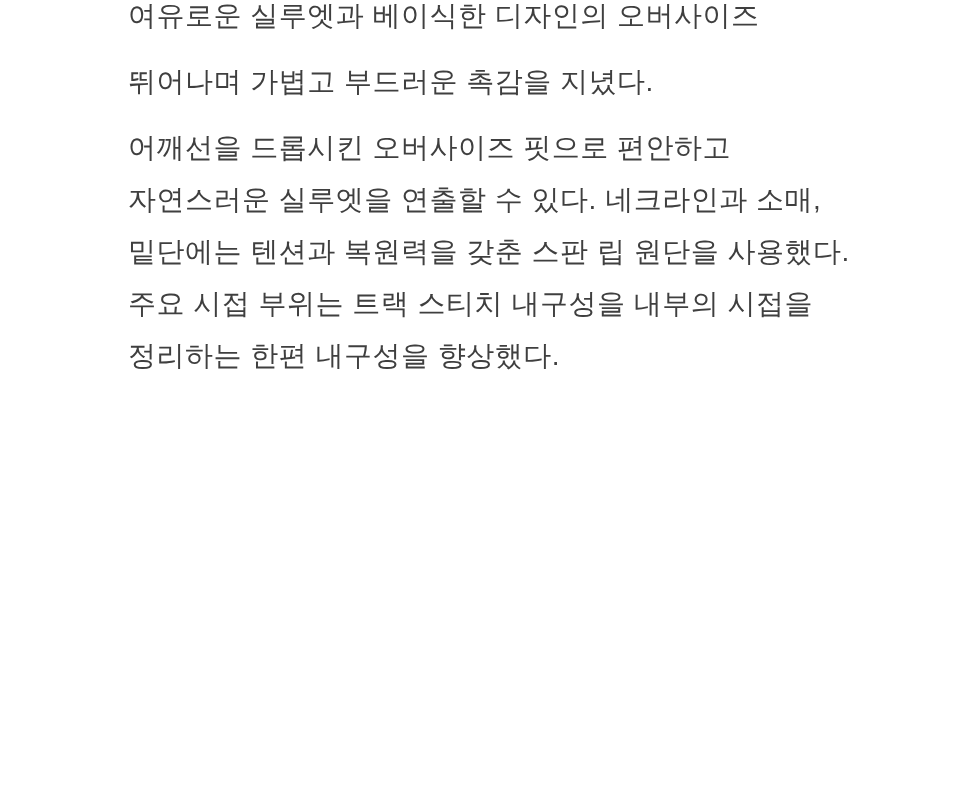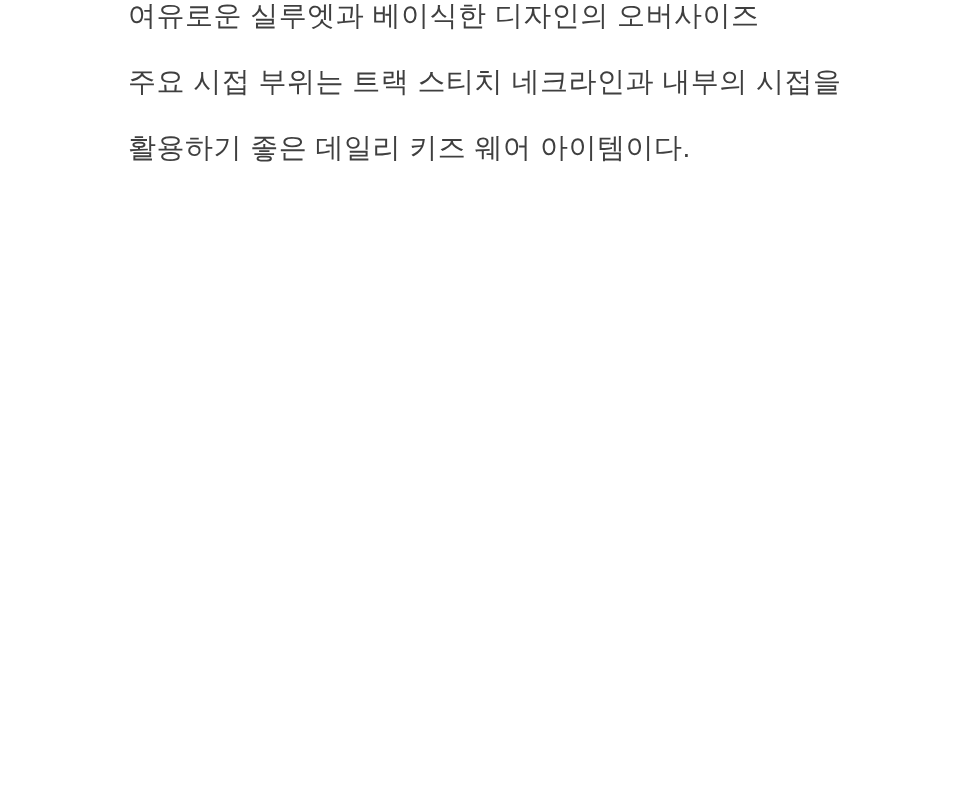--- a/index.html
+++ b/index.html
@@ -39,21 +39,25 @@
 </style>
 </head>
 <body>
 
 <div class="page" style="background: rgb(255, 255, 255);">
   <div class="content" style="color: rgb(63, 63, 63);">
       <p class="para">
         <span class="line">여유로운 실루엣과 베이식한 디자인의 오버사이즈</span>
       </p>
       <p class="para">
+        <span class="line">뛰어나며 가볍고 부드러운 촉감을 지녔다.</span>
       </p>
       <p class="para">
-        <span class="line">주요 시접 부위는 트랙 스티치 네크라인과 내부의 시접을</span>
+        <span class="line">어깨선을 드롭시킨 오버사이즈 핏으로 편안하고</span>
+        <span class="line">자연스러운 실루엣을 연출할 수 있다. 네크라인과 소매,</span>
+        <span class="line">밑단에는 텐션과 복원력을 갖춘 스판 립 원단을 사용했다.</span>
+        <span class="line">주요 시접 부위는 트랙 스티치 내구성을 내부의 시접을</span>
+        <span class="line">정리하는 한편 내구성을 향상했다.</span>
       </p>
       <p class="para">
-        <span class="line">활용하기 좋은 데일리 키즈 웨어 아이템이다.</span>
       </p>
     </div>
 </div>
 
 </body></html>

